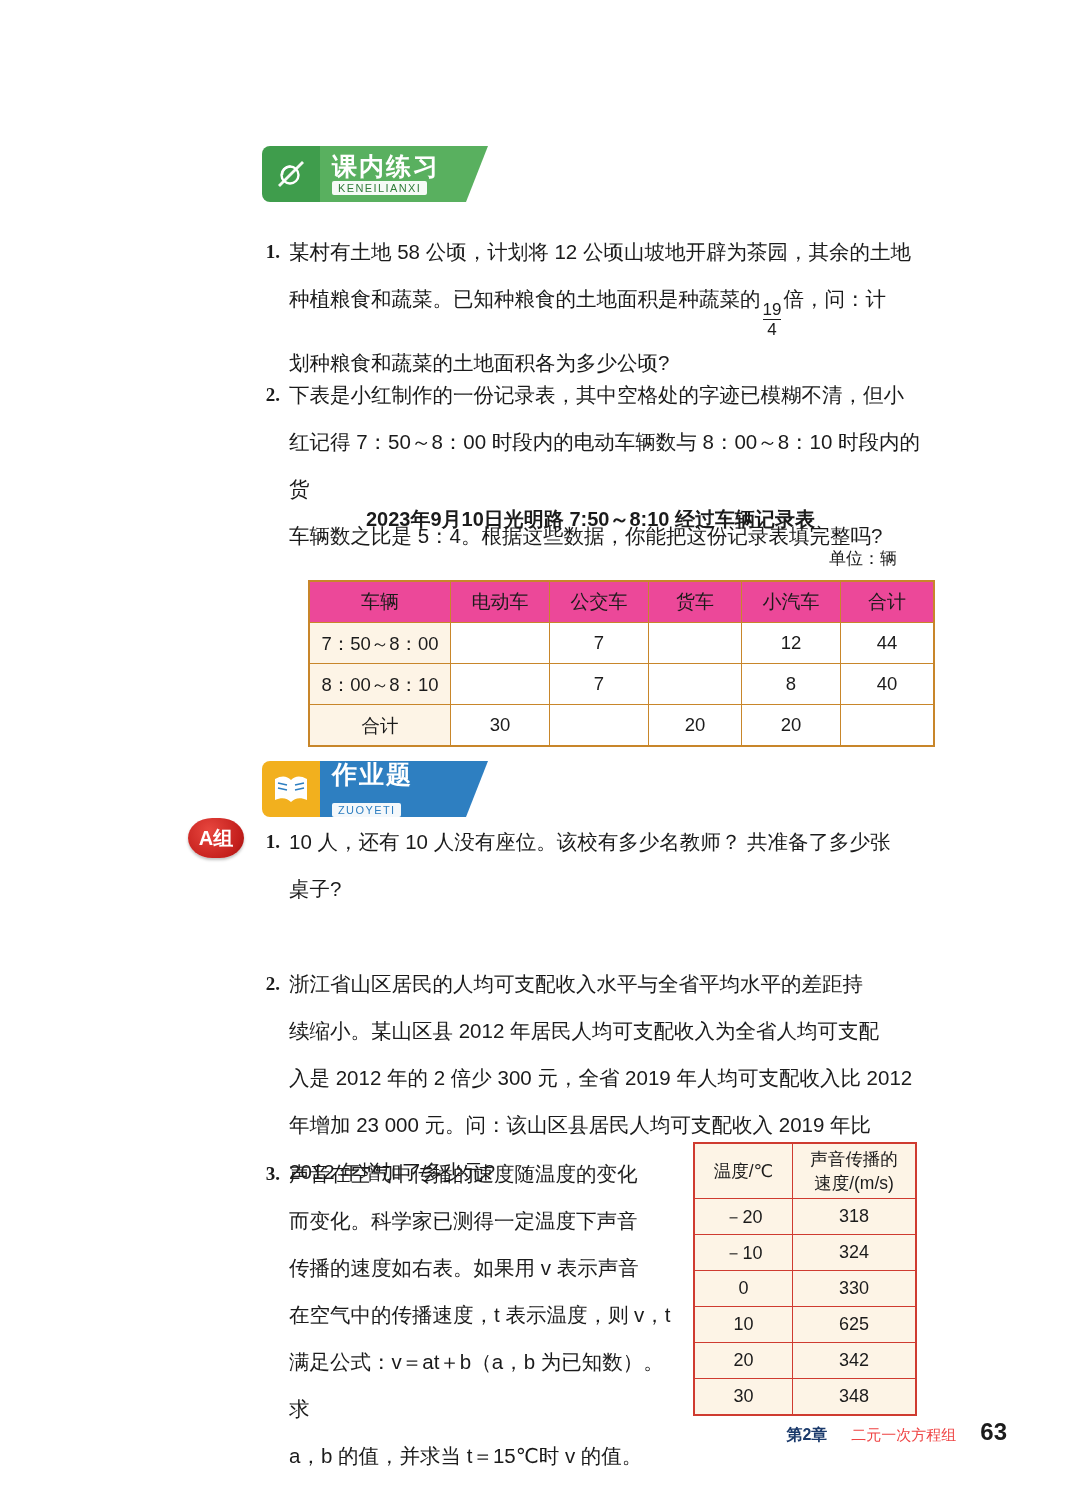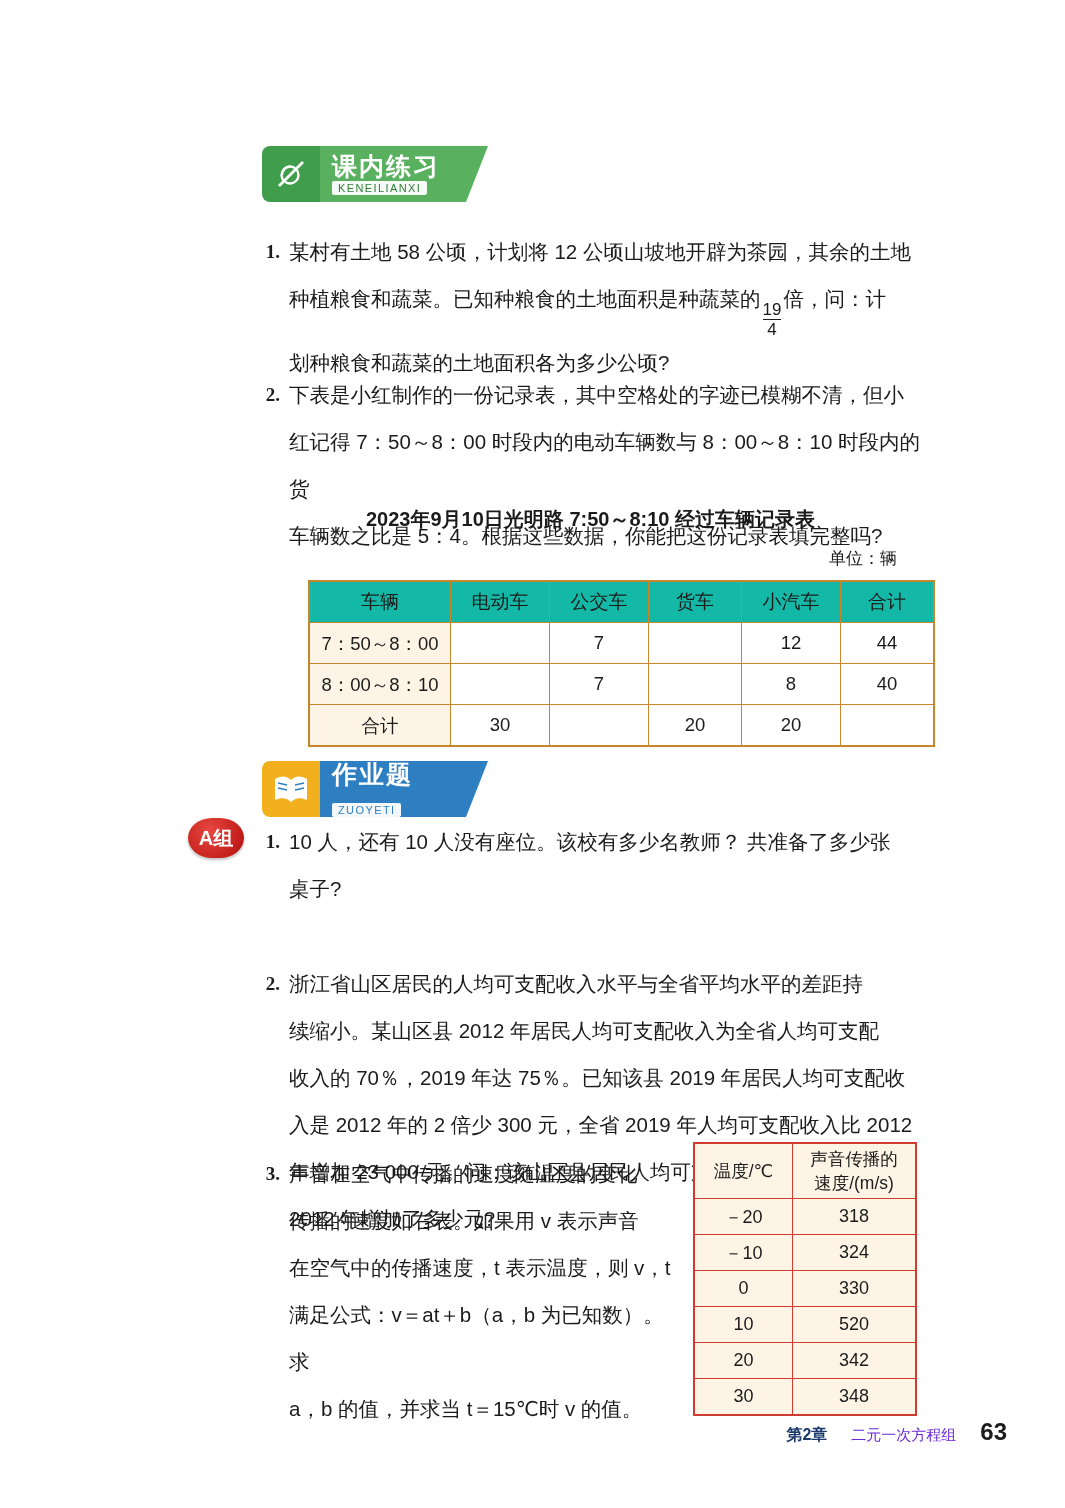--- a/index.html
+++ b/index.html
@@ -100,21 +100,21 @@
   }
   .t1 td,.t1 th{
     border:1px solid #c8862a;
     height:38px;
     text-align:center;
     font-size:18.5px;
     font-family:"Liberation Sans","DejaVu Sans",sans-serif;
     font-weight:normal;
     background:#fdf4e6;
   }
-  .t1 tr:first-child td{background:#14b8a6;font-size:19px;}
+  .t1 tr:first-child td{background:#ec4899;font-size:19px;}
   .t1 td.white{background:#ffffff;}
   .t1 td.c0{width:138px;}
   .t1 td.c1{width:96px;}
   .t1 td.c2{width:96px;}
   .t1 td.c3{width:90px;}
   .t1 td.c4{width:96px;}
   .t1 td.c5{width:90px;}
 
   
   .group-badge{
@@ -150,21 +150,21 @@
   .t2 td.k1{width:120px;}
 
   
   .footer{
     position:absolute;
     right:58px;bottom:62px;
     display:flex;align-items:baseline;gap:24px;
     font-family:"Liberation Sans","DejaVu Sans",sans-serif;
   }
   .footer .chap{font-weight:bold;font-size:16px;color:#1b3a6b;}
-  .footer .sect{font-size:15px;color:#6d28d9;}
+  .footer .sect{font-size:15px;color:#ef4444;}
   .footer .pg{font-weight:bold;font-size:24px;color:#1b1b1b;}
 </style>
 </head>
 <body>
 
 <div class="page">
 
   <div class="banner green" style="left:262px;top:146px;">
     <div class="icon-box">
       <svg width="40" height="40" viewBox="0 0 40 40">
@@ -266,31 +266,31 @@
       <p class="cn">10 人，还有 10 人没有座位。该校有多少名教师？ 共准备了多少张</p>
       <p class="cn">桌子?</p>
     </div>
   </div>
 
   <div class="q" style="left:250px;top:960px;width:700px;">
     <div class="num">2.</div>
     <div class="body">
       <p class="cn">浙江省山区居民的人均可支配收入水平与全省平均水平的差距持</p>
       <p class="cn">续缩小。某山区县 2012 年居民人均可支配收入为全省人均可支配</p>
-      <p class="cn">收入的 70％，2019 年达 75％。已知该县 2019 年居民人均可支配收</p>
       <p class="cn">入是 2012 年的 2 倍少 300 元，全省 2019 年人均可支配收入比 2012</p>
       <p class="cn">年增加 23 000 元。问：该山区县居民人均可支配收入 2019 年比</p>
       <p class="cn">2012 年增加了多少元?</p>
     </div>
   </div>
 
   <div class="q" style="left:250px;top:1150px;width:430px;">
     <div class="num">3.</div>
     <div class="body">
       <p class="cn">声音在空气中传播的速度随温度的变化</p>
+      <p class="cn">而变化。科学家已测得一定温度下声音</p>
       <p class="cn">传播的速度如右表。如果用 v 表示声音</p>
       <p class="cn">在空气中的传播速度，t 表示温度，则 v，t</p>
       <p class="cn">满足公式：v＝at＋b（a，b 为已知数）。求</p>
       <p class="cn">a，b 的值，并求当 t＝15℃时 v 的值。</p>
     </div>
   </div>
 
   <table class="t2" style="left:693px;top:1142px;">
     <tbody>
         <tr>
@@ -307,21 +307,21 @@
     <tr>
       <td>－10</td>
       <td>324</td>
     </tr>
     <tr>
       <td>0</td>
       <td>330</td>
     </tr>
     <tr>
       <td>10</td>
-      <td>520</td>
+      <td>625</td>
     </tr>
     <tr>
       <td>20</td>
       <td>342</td>
     </tr>
     <tr>
       <td>30</td>
       <td>348</td>
     </tr>
   </tbody>

